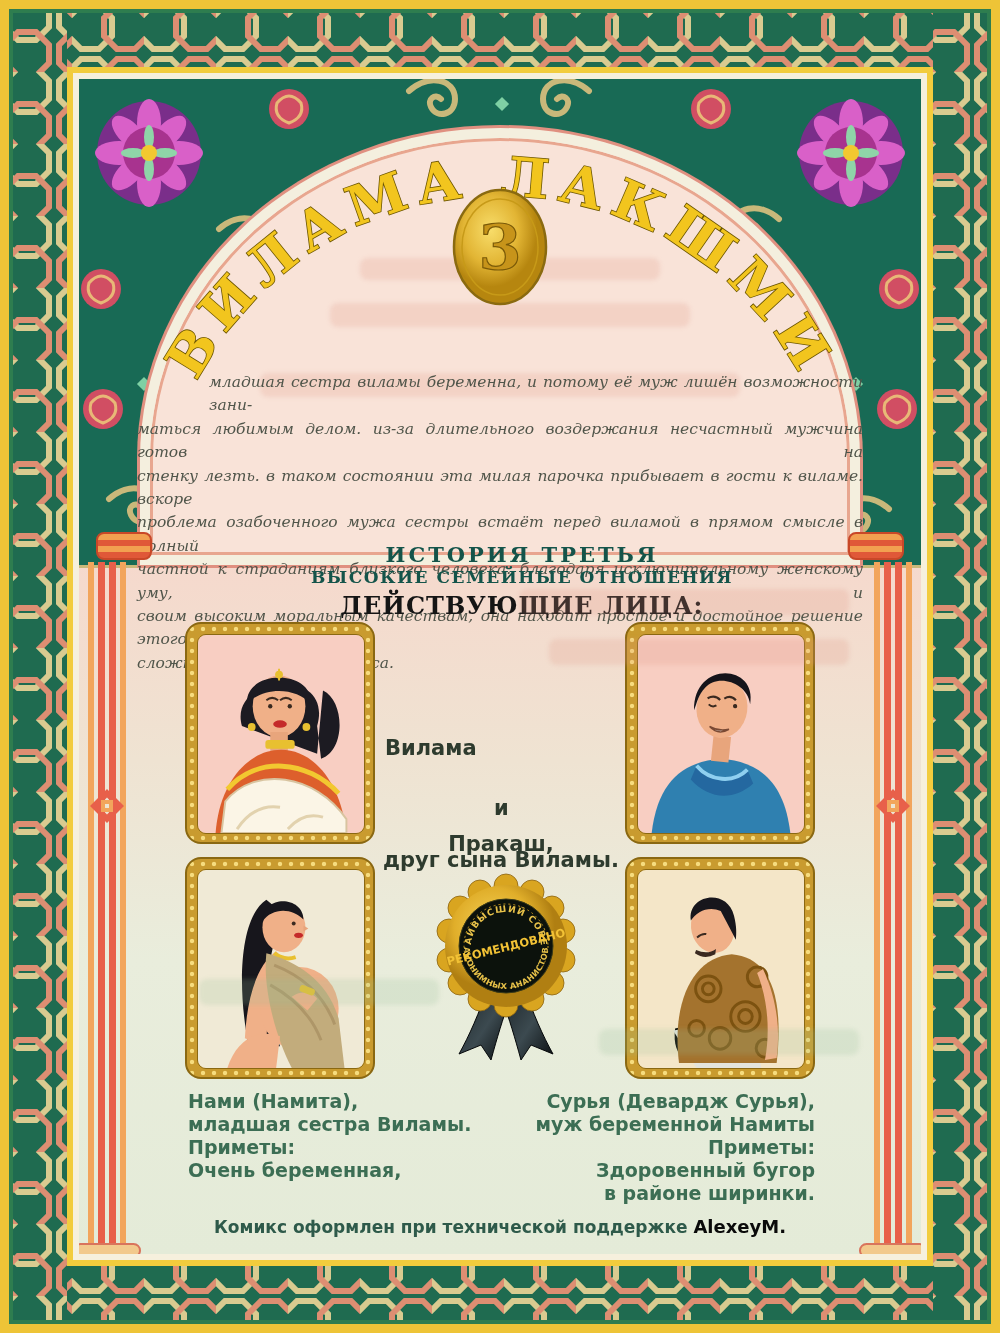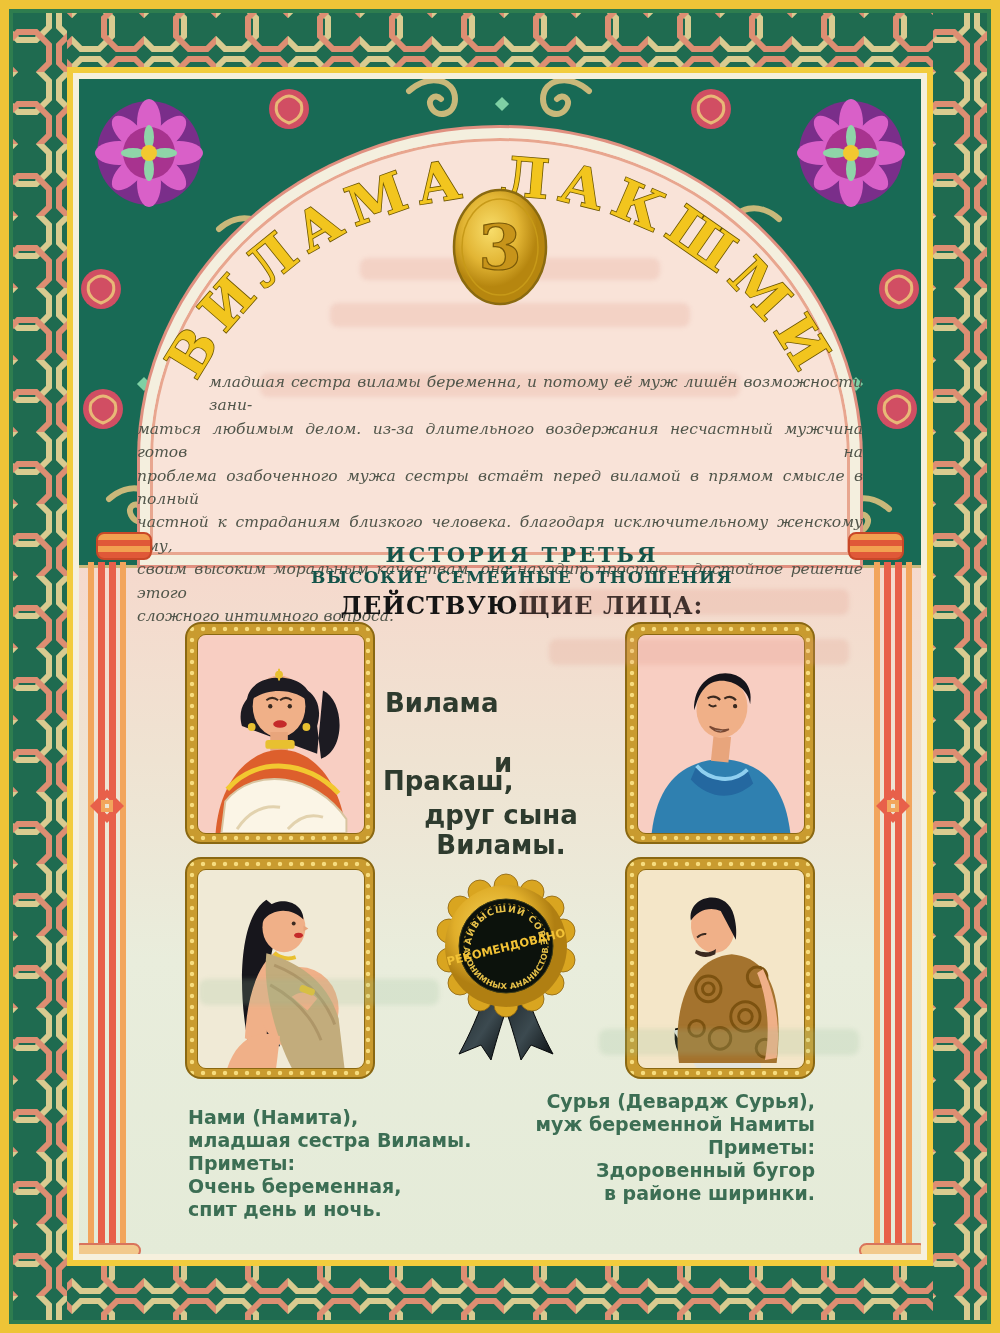--- a/index.html
+++ b/index.html
@@ -25,21 +25,21 @@
   
   .head{width:100%;text-align:center;font-family:"DejaVu Serif",serif;font-weight:bold;margin-left:22px;}
   #head-story{top:463px;font-size:21px;color:#14544A;letter-spacing:3px;}
   #head-sub{top:488px;font-size:17px;color:#14544A;letter-spacing:1.5px;}
   #head-cast{top:512px;font-size:24px;color:#151515;letter-spacing:1px;}
   
   .frame{width:190px;height:222px;background:#C99B2F;background-image:radial-gradient(circle at 5px 5px,#F6DC7E 1.8px,rgba(0,0,0,0) 2.6px);background-size:11px 11px;border:2px solid #8A6812;border-radius:16px;padding:10px;box-sizing:border-box;}
   .frame-inner{width:100%;height:100%;border:1px solid #8A6812;border-radius:9px;overflow:hidden;}
   .frame-inner svg{display:block;width:100%;height:100%;}
   
-  .castlabel{font-family:"DejaVu Sans",sans-serif;font-weight:bold;color:#2E3B2E;font-size:26px;}
+  .castlabel{font-family:"DejaVu Sans",sans-serif;font-weight:bold;color:#2E3B2E;font-size:21px;margin-top:48px;}
   
   .caption{font-family:"DejaVu Sans",sans-serif;font-weight:bold;font-size:19px;line-height:23px;color:#3C6E54;width:300px;}
   
   #credit{top:1137px;width:100%;text-align:center;font-size:17px;font-weight:600;color:#2E5A4A;}
   #credit b{font-size:18px;color:#0A0A0A;font-weight:800;}
   
   .stripes{top:483px;width:38px;height:683px;background:linear-gradient(90deg,#F2A55C 0 6px,rgba(0,0,0,0) 6px 10px,#E8604A 10px 17px,rgba(0,0,0,0) 17px 21px,#E8604A 21px 28px,rgba(0,0,0,0) 28px 32px,#F2A55C 32px 38px);}
   .knot-diamond{width:24px;height:24px;border:6px solid #E8604A;transform:rotate(45deg);box-sizing:border-box;background:rgba(0,0,0,0);}
   .knot-diamond-in{width:12px;height:12px;border:4px solid #F2A55C;transform:rotate(45deg);box-sizing:border-box;}
   .capital{width:56px;height:28px;background:repeating-linear-gradient(180deg,#F2A050 0 6px,#E05838 6px 12px);border:2px solid #C84828;border-radius:8px;box-sizing:border-box;}
@@ -155,20 +155,21 @@
       </radialGradient>
     </defs>
     <ellipse cx="49" cy="60" rx="46" ry="57" fill="url(#coin)" stroke="#8A6A10" stroke-width="2.5"></ellipse>
     <ellipse cx="49" cy="60" rx="38" ry="48" fill="none" stroke="#C79A18" stroke-width="1.5"></ellipse>
     <text x="49" y="82" text-anchor="middle" font-family="DejaVu Serif, serif" font-weight="bold" font-size="62" fill="#C7941A" stroke="#7A5A08" stroke-width="1.2">3</text>
   </svg>
 
   <div class="abs" id="intro">
     <div class="line first">младшая сестра виламы беременна, и потому её муж лишён возможности зани-</div>
     <div class="line">маться любимым делом. из-за длительного воздержания несчастный мужчина готов на</div>
+    <div class="line">стенку лезть. в таком состоянии эта милая парочка прибывает в гости к виламе. вскоре</div>
     <div class="line">проблема озабоченного мужа сестры встаёт перед виламой в прямом смысле в полный</div>
     <div class="line">частной к страданиям близкого человека. благодаря исключительному женскому уму, и</div>
     <div class="line">своим высоким моральным качествам, она находит простое и достойное решение этого</div>
     <div class="line last">сложного интимного вопроса.</div>
   </div>
 
   <div class="abs head" id="head-story">ИСТОРИЯ ТРЕТЬЯ</div>
   <div class="abs head" id="head-sub">ВЫСОКИЕ СЕМЕЙНЫЕ ОТНОШЕНИЯ</div>
   <div class="abs head" id="head-cast">ДЕЙСТВУЮЩИЕ ЛИЦА:</div>
 
@@ -213,21 +214,21 @@
           <circle cx="99" cy="70" r="2.2" fill="#3A2A20"></circle>
           <path d="M76,94 q10,8 20,0 q-10,4 -20,0 Z" fill="#FFFFFF" stroke="#7A4A34" stroke-width="1.5"></path>
         </g>
       </svg>
     </div>
   </div>
 
   <div class="abs" style="left:300px;top:543px;width:244px;height:290px;">
     <div class="abs castlabel" style="left:6px;top:66px;">Вилама</div>
     <div class="abs castlabel" style="left:115px;top:126px;">и</div>
-    <div class="abs castlabel" style="right:4px;top:144px;text-align:left;width:236px;">Пракаш,</div>
+    <div class="abs castlabel" style="right:4px;top:162px;text-align:center;width:236px;">Пракаш,</div>
     <div class="abs castlabel" style="right:4px;top:178px;text-align:center;width:236px;">друг сына Виламы.</div>
   </div>
 
   <div class="abs frame" style="left:106px;top:778px;">
     <div class="frame-inner">
       <svg viewBox="0 0 170 200" preserveAspectRatio="none">
         <rect width="170" height="200" fill="#F0EAD6"></rect>
         <path d="M70,30 C42,48 40,120 52,178 L84,178 C66,130 70,70 92,48 Z" fill="#17161C"></path>
         <ellipse cx="88" cy="58" rx="22" ry="25" fill="#F0B088"></ellipse>
         <path d="M66,52 C66,24 108,26 108,50 C96,38 76,38 66,52 Z" fill="#17161C"></path>
@@ -315,35 +316,38 @@
     </g>
     <text font-family="DejaVu Sans, sans-serif" font-weight="bold" font-size="9" fill="#E8C24A" letter-spacing="1">
       <textPath href="#arcTop" startOffset="50%" text-anchor="middle">НАИВЫСШИЙ СОВЕТ</textPath>
     </text>
     <text font-family="DejaVu Sans, sans-serif" font-weight="bold" font-size="8" fill="#E8C24A" letter-spacing="0.5">
       <textPath href="#arcBot" startOffset="50%" text-anchor="middle">АНОНИМНЫХ АНАНИСТОВ</textPath>
     </text>
     <text x="79" y="83" text-anchor="middle" font-family="DejaVu Sans, sans-serif" font-weight="bold" font-size="11.5" fill="#F2C235" transform="rotate(-14 79 79)">РЕКОМЕНДОВАНО</text>
   </svg>
 
-  <div class="abs caption" style="left:109px;top:1011px;text-align:left;margin-top:16px;">
+  <div class="abs caption" style="left:109px;top:1011px;text-align:left;">
     <div>Нами (Намита),</div>
     <div>младшая сестра Виламы.</div>
     <div>Приметы:</div>
     <div>Очень беременная,</div>
-    <div>спит день и ночь.</div>
   </div>
   <div class="abs caption" style="left:436px;top:1011px;text-align:right;">
     <div>Сурья (Девардж Сурья),</div>
     <div>муж беременной Намиты</div>
     <div>Приметы:</div>
     <div>Здоровенный бугор</div>
     <div>в районе ширинки.</div>
   </div>
 
+  <div class="abs" id="credit">
+    <span>Комикс оформлен при технической поддержке</span>
+    <b>AlexeyM.</b>
+  </div>
 
   <div class="abs stripes" style="left:9px;"></div>
   <div class="abs stripes" style="left:795px;"></div>
   <div class="abs knot-diamond" style="left:16px;top:715px;">
       <div class="knot-diamond-in"></div>
     </div>
   <div class="abs knot-diamond" style="left:802px;top:715px;">
       <div class="knot-diamond-in"></div>
     </div>
   <div class="abs capital" style="left:17px;top:453px;"></div>

